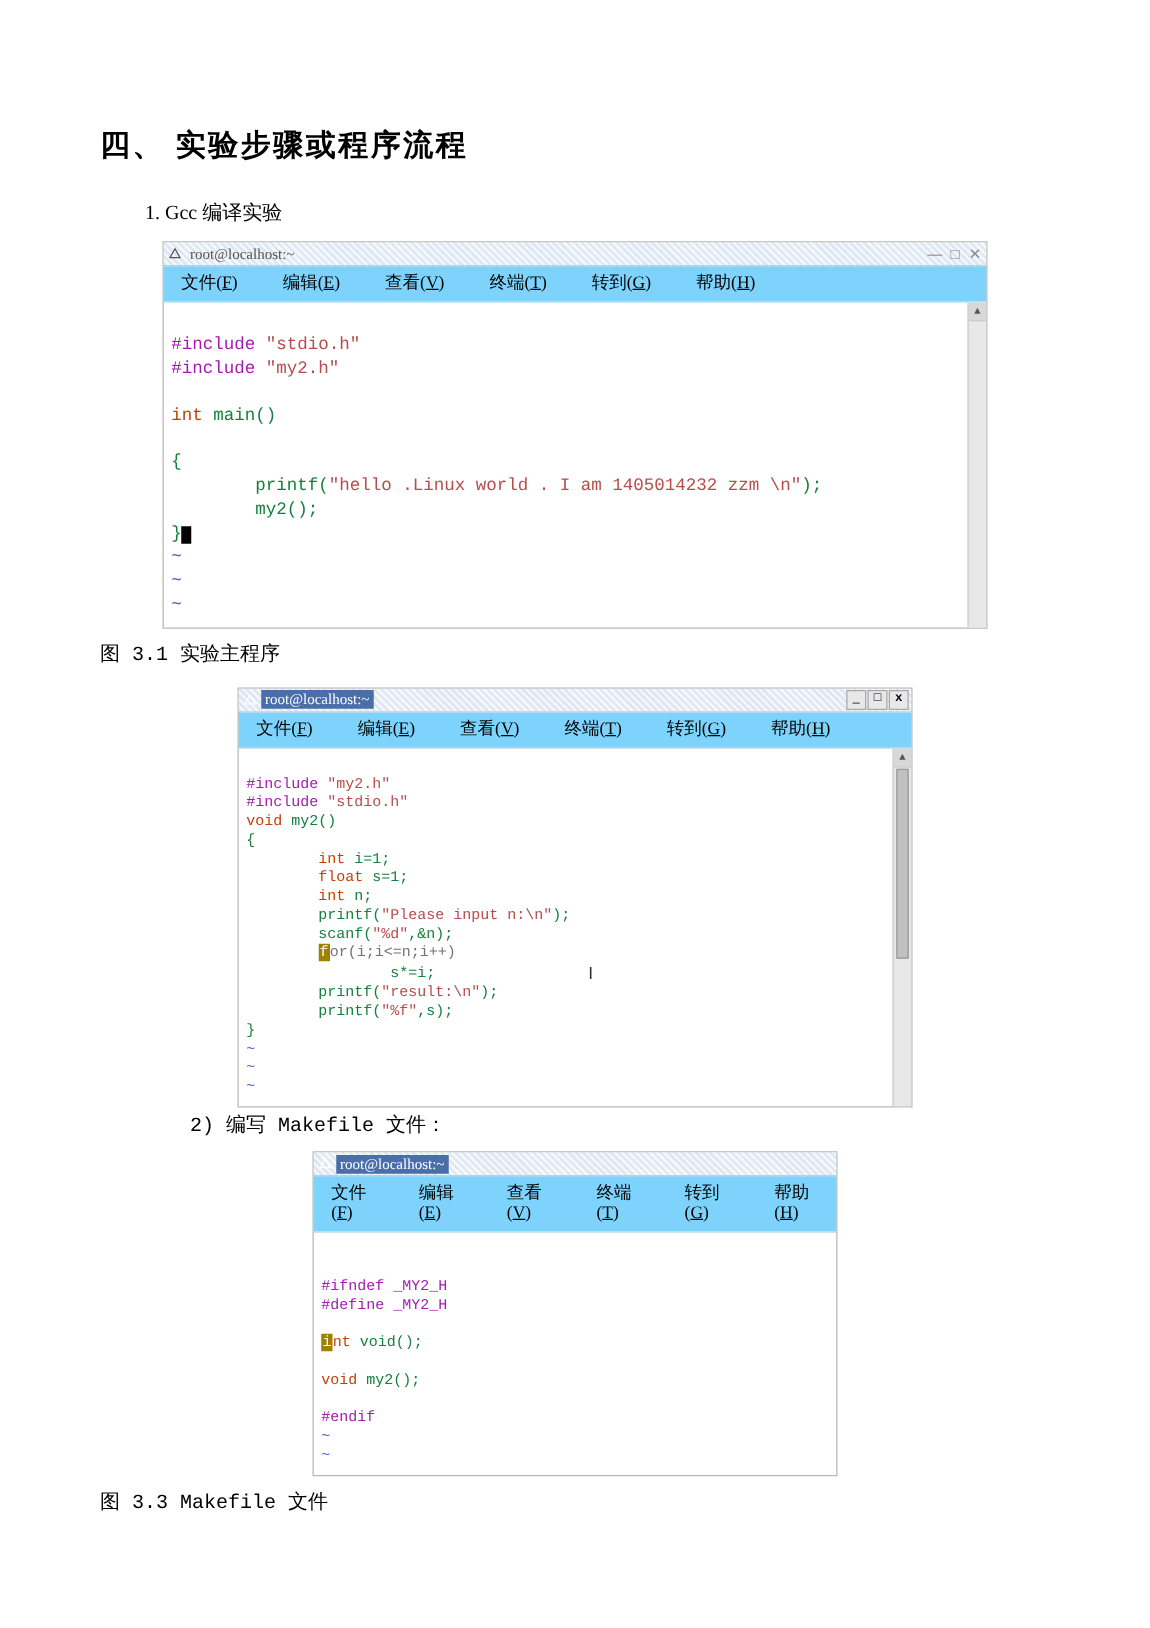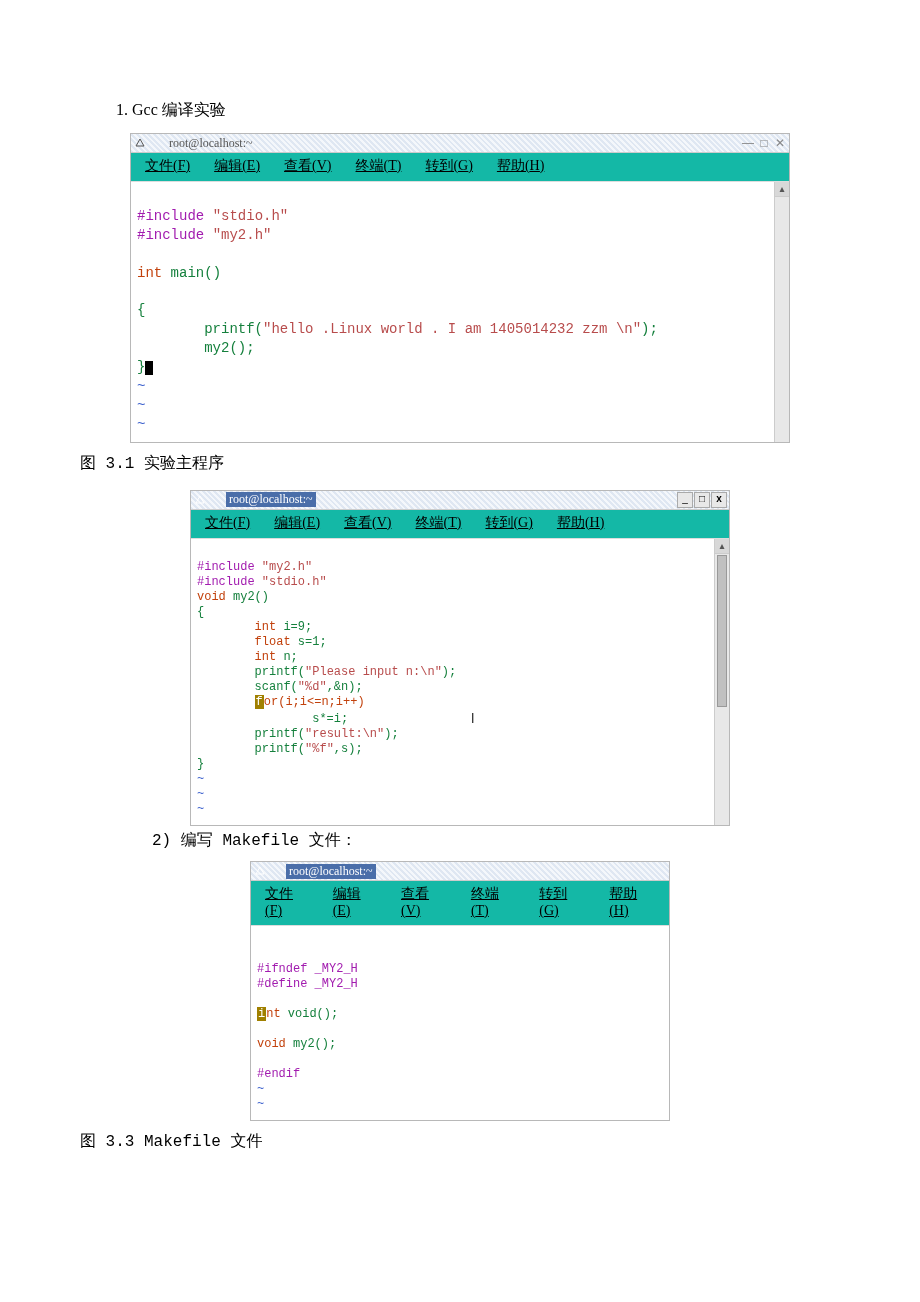--- a/index.html
+++ b/index.html
@@ -84,44 +84,43 @@
   .flat-btn {
     width:14px;height:14px;
     color:#888;
     font-size:12px;
     text-align:center;
     font-family: sans-serif;
   }
 
   .menubar {
     display:flex;
-    gap: 24px;
+    gap: 36px;
     padding: 4px 14px 6px 14px;
     font-size: 14px;
     border-bottom: 1px solid #ddd;
     font-family: "SimSun", serif;
     color:#000;
-    background: #14b8a6;
-    text-decoration: underline;
+    background: #7dd3fc;
   }
   .menubar .u { text-decoration: underline; }
 
   .code-area {
     font-family: "Courier New", monospace;
     font-size: 14px;
     white-space: pre;
     padding: 6px 8px 8px 6px;
     position: relative;
     line-height: 1.35;
   }
   .code-area.small { font-size: 12px; line-height:1.25; }
   .c-pre  { color: #a21caf; }
   .c-str  { color: #b84c4c; }
   .c-type { color: #c2410c; }
-  .c-kw   { color: #c2410c; }
+  .c-kw   { color: #737373; }
   .c-plain{ color: #15803d; }
   .c-tilde{ color: #3a5fcd; }
   .cursor-block {
     display:inline-block;
     width:8px;height:14px;
     background:#000;
     vertical-align:text-bottom;
   }
   .scroll-stub {
     position:absolute;
@@ -139,40 +138,40 @@
   .scroll-stub .thumb {
     position:absolute;left:2px;right:2px;
     background:#c0c0c0;
     border:1px solid #999;
   }
   .term1-wrap { margin: 6px 50px 4px 50px; }
   .term2-wrap { margin: 6px 110px 4px 110px; }
   .term3-wrap { margin: 6px 170px 4px 170px; }
   .hatch {
     background: repeating-linear-gradient(45deg, #dfe7f2 0 2px, #f4f7fb 2px 4px);
-    gap: 17px;
   }
   .hl-f {
     background:#a08000;
     color:#fff;
     padding:0 1px;
   }
   .ibeam {
     display:inline-block;
     font-family: sans-serif;
     font-size:14px;
     color:#333;
     vertical-align: middle;
   }
 </style>
 </head>
 <body>
 
 <div class="page">
 
+  <h2 class="section-title">四、 实验步骤或程序流程</h2>
 
   <div class="list-1">1.  Gcc 编译实验</div>
 
   <div class="term1-wrap">
     <div class="term-win">
       <div class="term-title plain hatch">
         <span class="title-icon">
           <svg width="12" height="12" viewBox="0 0 12 12">
               <path d="M2 9 L6 2 L10 9 Z" fill="none" stroke="#555" stroke-width="1"></path>
             </svg>
@@ -241,21 +240,21 @@
       <div style="position:relative;">
         <div class="scroll-stub">
           <div class="up-arrow">▴</div>
           <div class="thumb" style="top:16px;height:150px;"></div>
         </div>
         <div class="code-area small" style="padding-right:20px;">
 <span class="c-pre">#include </span><span class="c-str">"my2.h"</span>
 <span class="c-pre">#include </span><span class="c-str">"stdio.h"</span>
 <span class="c-type">void</span><span class="c-plain"> my2()</span>
 <span class="c-plain">{</span>
-<span class="c-type">        int</span><span class="c-plain"> i=9;</span>
+<span class="c-type">        int</span><span class="c-plain"> i=1;</span>
 <span class="c-type">        float</span><span class="c-plain"> s=1;</span>
 <span class="c-type">        int</span><span class="c-plain"> n;</span>
 <span class="c-plain">        printf(</span><span class="c-str">"Please input n:\n"</span><span class="c-plain">);</span>
 <span class="c-plain">        scanf(</span><span class="c-str">"%d"</span><span class="c-plain">,&amp;n);</span>
 <span class="c-plain">        </span><span class="hl-f">f</span><span class="c-kw">or(i;i&lt;=n;i++)</span>
 <span class="c-plain">                s*=i;</span>                 <span class="ibeam">I</span>
 <span class="c-plain">        printf(</span><span class="c-str">"result:\n"</span><span class="c-plain">);</span>
 <span class="c-plain">        printf(</span><span class="c-str">"%f"</span><span class="c-plain">,s);</span>
 <span class="c-plain">}</span>
 <span class="c-tilde">~</span>

